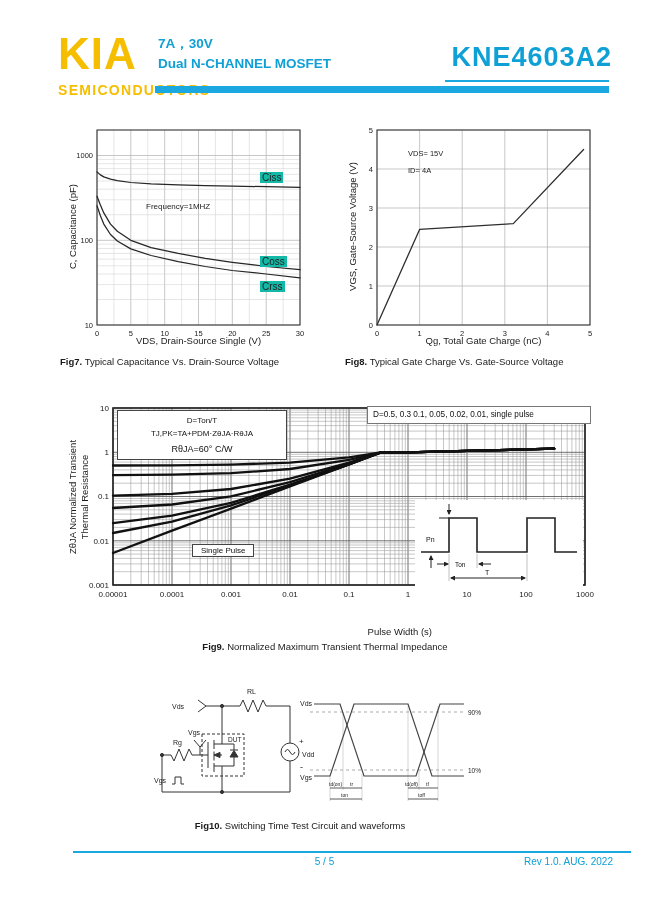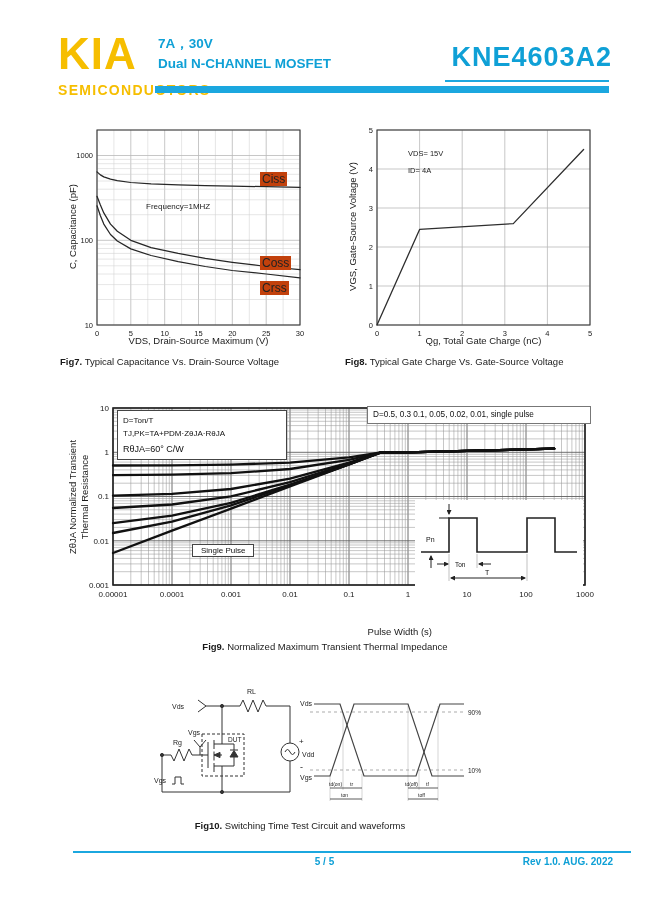--- a/index.html
+++ b/index.html
@@ -11,29 +11,29 @@
   .prod{font-size:13.5px;font-weight:bold;color:#0fa0d6;line-height:20px;}
   .part{font-size:27px;font-weight:600;letter-spacing:1px;color:#0fa0d6;}
   .bar{background:#1ba7df;}
   svg{position:absolute;overflow:visible;}
   svg text{font-family:"Liberation Sans",sans-serif;}
   .axis-title{font-size:9.5px;color:#1a1a1a;text-align:center;}
   .rot{position:absolute;transform:rotate(-90deg);text-align:center;font-size:9.5px;color:#1a1a1a;}
   .caption{font-size:9.5px;color:#1a1a1a;}
   .caption b{font-weight:bold;}
   .note{font-size:8px;color:#222;}
-  .curvelab{font-size:12px;color:#222;background:#c2410c;padding:0 2px;}
+  .curvelab{font-size:10px;color:#222;background:#14b8a6;padding:0 2px;}
   .annbox{position:absolute;background:#fff;border:1px solid #444;font-size:8px;color:#111;
           padding:3px 5px;line-height:13px;}
   .annbox2{position:absolute;background:#fff;border:1px solid #777;font-size:8.2px;color:#111;
            padding:2px 5px;line-height:12px;}
   .spbox{position:absolute;background:#fff;border:1px solid #444;font-size:8px;color:#111;
          padding:1px 8px;}
   .insetbox{position:absolute;background:#fff;}
-  .foot{font-size:10px;font-weight:bold;color:#0fa0d6;}
+  .foot{font-size:10px;font-weight:normal;color:#0fa0d6;}
 </style>
 </head>
 <body>
 
 <div id="page">
 
   <div class="abs logo" style="left:58px;top:32px;">KIA</div>
   <div class="abs logosub" style="left:58px;top:82px;">SEMICONDUCTORS</div>
   <div class="abs prod" style="left:158px;top:34px;">7A，30V</div>
   <div class="abs prod" style="left:158px;top:54px;">Dual N-CHANNEL MOSFET</div>
@@ -88,21 +88,21 @@
       <text x="238.0" y="212" text-anchor="middle" font-size="7.5" fill="#1a1a1a">30</text>
       <text x="31" y="203.8" text-anchor="end" font-size="7.5" fill="#1a1a1a">10</text>
       <text x="31" y="119.1" text-anchor="end" font-size="7.5" fill="#1a1a1a">100</text>
       <text x="31" y="34.3" text-anchor="end" font-size="7.5" fill="#1a1a1a">1000</text>
     </svg>
   <div class="rot" style="left:-28px;top:221px;width:200px;">C, Capacitance (pF)</div>
   <div class="abs note" style="left:146px;top:202px;">Frequency=1MHZ</div>
   <div class="abs curvelab" style="left:260px;top:172px;">Ciss</div>
   <div class="abs curvelab" style="left:260px;top:256px;">Coss</div>
   <div class="abs curvelab" style="left:260px;top:281px;">Crss</div>
-  <div class="abs axis-title" style="left:97px;top:335px;width:203px;">VDS, Drain-Source Maximum (V)</div>
+  <div class="abs axis-title" style="left:97px;top:335px;width:203px;">VDS, Drain-Source Single (V)</div>
   <div class="abs caption" style="left:60px;top:356px;"><b>Fig7.</b><span> Typical Capacitance Vs. Drain-Source Voltage</span></div>
 
   <svg id="fig8-svg" width="258" height="226" style="left:345px;top:124px;">
       <line x1="32.0" y1="6" x2="32.0" y2="201" stroke="#b9b9b9" stroke-width="0.8"></line>
       <line x1="74.6" y1="6" x2="74.6" y2="201" stroke="#b9b9b9" stroke-width="0.8"></line>
       <line x1="117.2" y1="6" x2="117.2" y2="201" stroke="#b9b9b9" stroke-width="0.8"></line>
       <line x1="159.8" y1="6" x2="159.8" y2="201" stroke="#b9b9b9" stroke-width="0.8"></line>
       <line x1="202.4" y1="6" x2="202.4" y2="201" stroke="#b9b9b9" stroke-width="0.8"></line>
       <line x1="245.0" y1="6" x2="245.0" y2="201" stroke="#b9b9b9" stroke-width="0.8"></line>
       <line x1="32" y1="201.0" x2="245" y2="201.0" stroke="#b9b9b9" stroke-width="0.8"></line>
@@ -263,21 +263,21 @@
       <text x="34" y="12.8" text-anchor="end" font-size="8" fill="#1a1a1a">10</text>
       <text x="34" y="57.0" text-anchor="end" font-size="8" fill="#1a1a1a">1</text>
       <text x="34" y="101.3" text-anchor="end" font-size="8" fill="#1a1a1a">0.1</text>
       <text x="34" y="145.6" text-anchor="end" font-size="8" fill="#1a1a1a">0.01</text>
       <text x="34" y="189.8" text-anchor="end" font-size="8" fill="#1a1a1a">0.001</text>
     </svg>
   <div class="rot" style="left:-36px;top:485px;width:230px;line-height:12px;">
     <div>ZθJA Normalized Transient</div>
     <div>Thermal Resistance</div>
   </div>
-  <div class="annbox" style="left:117px;top:410px;width:158px;">
+  <div class="annbox" style="left:117px;top:410px;width:158px;text-align:center;">
     <div>D=Ton/T</div>
     <div>TJ,PK=TA+PDM·ZθJA·RθJA</div>
     <div style="font-size:9px;margin-top:3px;">RθJA=60° C/W</div>
   </div>
   <div class="annbox2" style="left:367px;top:406px;width:212px;">
     <div>D=0.5, 0.3 0.1, 0.05, 0.02, 0.01, single pulse</div>
   </div>
   <div class="spbox" style="left:192px;top:544px;">Single Pulse</div>
 
   <div class="insetbox" style="left:415px;top:500px;width:168px;height:86px;">

